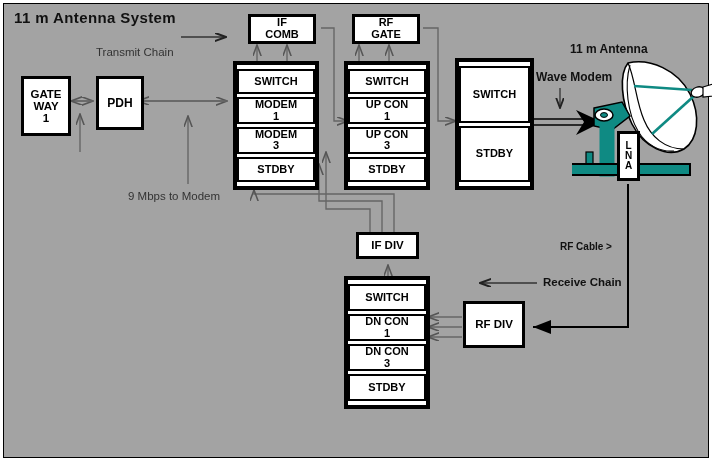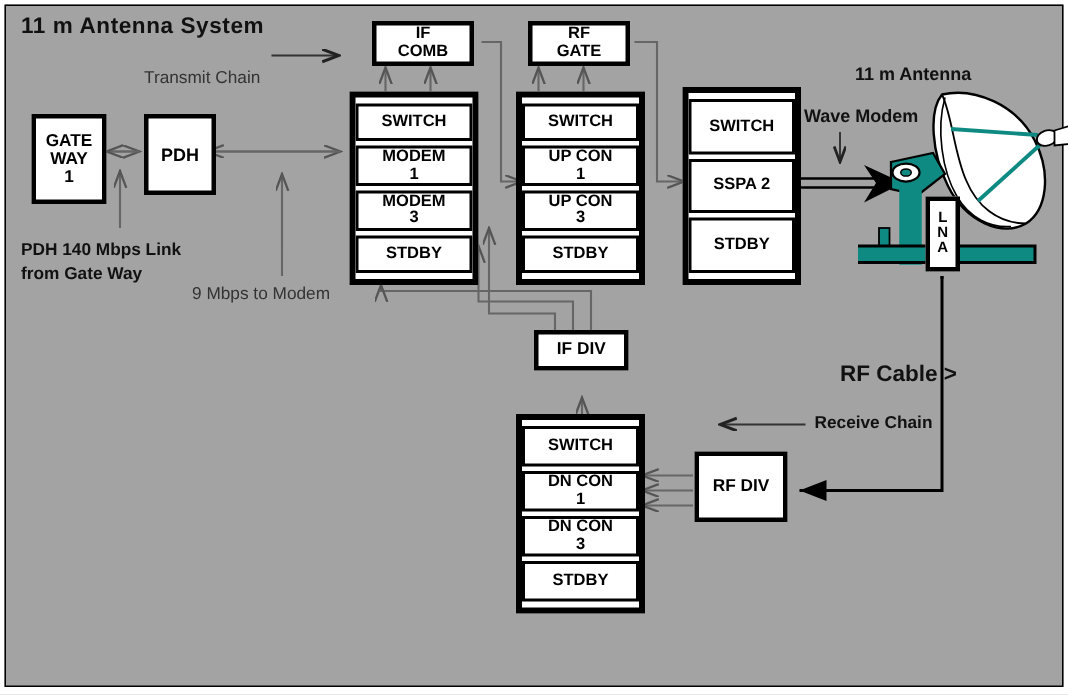--- a/index.html
+++ b/index.html
@@ -66,21 +66,21 @@
     z-index: 4;
     white-space: pre;
   }
 
   #title { left: 10px; top: 5px; font-size: 15px; letter-spacing: .4px; }
   #transmit-chain { left: 92px; top: 27px; font-size: 11.5px; font-weight: normal; color:#333;margin-top:15px; }
   #pdh-link { left: 10px; top: 156px; font-size: 11.5px; line-height: 1.35; }
   #mbps-modem { left: 124px; top: 186px; font-size: 11.5px; font-weight: normal; color: #333; }
   #ant-label { left: 566px; top: 38px; font-size: 12px; }
   #wg-label  { left: 532px; top: 66px; font-size: 12px; }
-  #rfcable   { left: 556px; top: 237px; font-size: 15px; }
+  #rfcable   { left: 556px; top: 237px; font-size: 10px; }
   #receive-chain { left: 539px; top: 272px; font-size: 11.5px; }
 
   
   #lna {
     position: absolute;
     left: 613px; top: 127px; width: 23px; height: 50px;
     border: 3px solid #000; background: #fff;
     display: flex; flex-direction: column;
     align-items: center; justify-content: center;
     font-size: 10px; font-weight: bold; line-height: 1.02;
@@ -159,41 +159,39 @@
       <line x1="533" y1="279" x2="476" y2="279" marker-end="url(#arb)"></line>
     </g>
 
     <g fill="none" stroke="#333" stroke-width="1.3">
       <line x1="556" y1="84" x2="556" y2="104" marker-end="url(#arb)"></line>
     </g>
   </svg>
 
   <div class="lbl" id="title">11 m Antenna System</div>
   <div class="lbl" id="transmit-chain">Transmit Chain</div>
-  <div class="lbl" id="pdh-link" style="white-space: pre;">PDH 140 Mbps Link
-from Gate Way</div>
   <div class="lbl" id="mbps-modem">9 Mbps to Modem</div>
   <div class="lbl" id="ant-label">11 m Antenna</div>
   <div class="lbl" id="wg-label">Wave Modem</div>
   <div class="lbl" id="rfcable">RF Cable &gt;</div>
   <div class="lbl" id="receive-chain">Receive Chain</div>
 
   <div class="box" style="left: 17px; top: 72px; width: 50px; height: 60px; font-size: 11.5px; white-space: pre;">GATE
 WAY
 1</div>
 
   <div class="box" style="left:92px;  top:72px;  width:48px;  height:54px; font-size:12px;">PDH</div>
 
   <div class="box" style="left: 244px; top: 10px; width: 68px; height: 30px; font-size: 11px; white-space: pre;">IF
 COMB</div>
 
   <div class="box" style="left: 348px; top: 10px; width: 68px; height: 30px; font-size: 11px; white-space: pre;">RF
 GATE</div>
 
-  <div class="box" style="left:352px; top:216px; width:63px;  height:27px; font-size:11.5px;">IF DIV</div>
+  <div class="box" style="left:352px; top:228px; width:63px;  height:27px; font-size:11.5px;">IF DIV</div>
 
   <div class="box" style="left:459px; top:297px; width:62px;  height:47px; font-size:11.5px;">RF DIV</div>
 
   <div class="rack" style="left:229px; top:57px; width:86px; height:129px;">
     <div class="slot">SWITCH</div>
     <div class="slot" style="white-space: pre;">MODEM
 1</div>
     <div class="slot" style="white-space: pre;">MODEM
 3</div>
     <div class="slot">STDBY</div>
@@ -203,21 +201,20 @@
     <div class="slot">SWITCH</div>
     <div class="slot" style="white-space: pre;">UP CON
 1</div>
     <div class="slot" style="white-space: pre;">UP CON
 3</div>
     <div class="slot">STDBY</div>
   </div>
 
   <div class="rack" style="left:451px; top:54px; width:79px; height:132px;">
     <div class="slot">SWITCH</div>
-    <div class="slot">SSPA 2</div>
     <div class="slot">STDBY</div>
   </div>
 
   <div class="rack" style="left:340px; top:272px; width:86px; height:133px;">
     <div class="slot">SWITCH</div>
     <div class="slot" style="white-space: pre;">DN CON
 1</div>
     <div class="slot" style="white-space: pre;">DN CON
 3</div>
     <div class="slot">STDBY</div>

